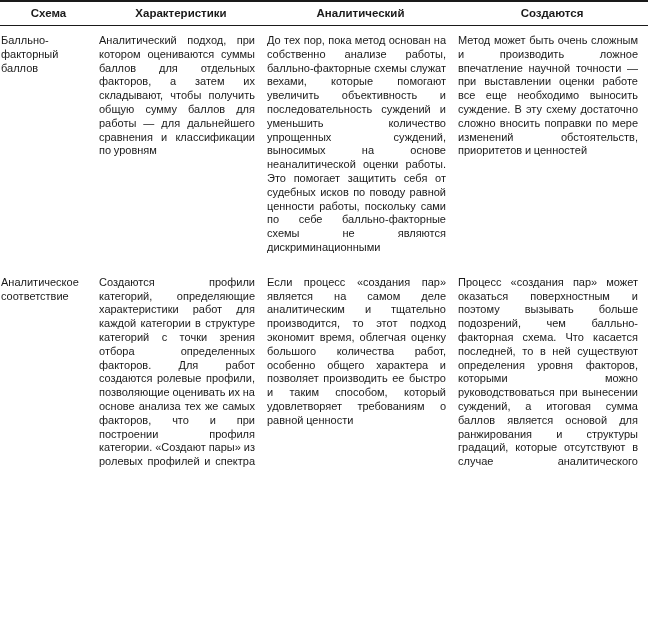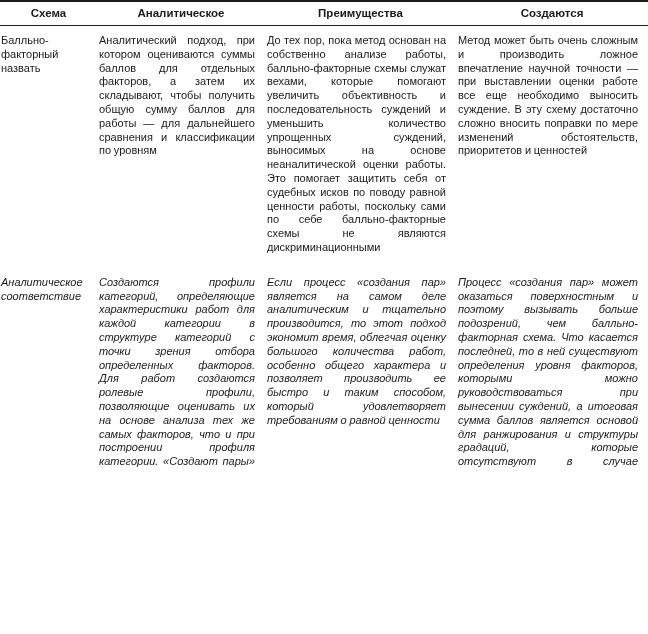--- a/index.html
+++ b/index.html
@@ -43,45 +43,44 @@
     word-spacing: -0.3px;
   }
   table.scheme-table tbody td.col-scheme {
     text-align: left;
     padding-left: 1px;
     padding-right: 6px;
     hyphens: manual;
   }
   table.scheme-table tbody tr.row-gap td {
     padding-top: 12px;
-    font-style: italic;
   }
 </style>
 </head>
 <body>
 
 <div class="page">
   <table class="scheme-table">
     <colgroup>
       <col style="width:97px">
       <col style="width:168px">
       <col style="width:191px">
       <col style="width:192px">
     </colgroup>
     <thead>
       <tr>
         <th>Схема</th>
-        <th>Аналитическое</th>
-        <th>Преимущества</th>
+        <th>Характеристики</th>
+        <th>Аналитический</th>
         <th>Создаются</th>
       </tr>
     </thead>
     <tbody>
       <tr>
-        <td class="col-scheme">Балльно-факторный назвать</td>
+        <td class="col-scheme">Балльно-факторный баллов</td>
         <td>Аналитический подход, при котором оцениваются суммы баллов для отдельных факторов, а затем их складывают, чтобы получить общую сумму баллов для работы — для дальнейшего сравнения и классификации по уровням</td>
         <td>До тех пор, пока метод основан на собственно анализе работы, балльно-факторные схемы служат вехами, которые помогают увеличить объективность и последовательность суждений и уменьшить количество упрощенных суждений, выносимых на основе неаналитической оценки работы. Это помогает защитить себя от судебных исков по поводу равной ценности работы, поскольку сами по себе балльно-факторные схемы не являются дискриминационными</td>
         <td>Метод может быть очень сложным и производить ложное впечатление научной точности — при выставлении оценки работе все еще необходимо выносить суждение. В эту схему достаточно сложно вносить поправки по мере изменений обстоятельств, приоритетов и ценностей</td>
       </tr>
       <tr class="row-gap">
         <td class="col-scheme">Аналитическое соответствие</td>
         <td>Создаются профили категорий, определяющие характеристики работ для каждой категории в структуре категорий с точки зрения отбора определенных факторов. Для работ создаются ролевые профили, позволяющие оценивать их на основе анализа тех же самых факторов, что и при построении профиля категории. «Создают пары» из ролевых профилей и спектра профилей категорий для установления наилучшего соответствия</td>
         <td>Если процесс «создания пар» является на самом деле аналитическим и тщательно производится, то этот подход экономит время, облегчая оценку большого количества работ, особенно общего характера и позволяет производить ее быстро и таким способом, который удовлетворяет требованиям о равной ценности</td>
         <td>Процесс «создания пар» может оказаться поверхностным и поэтому вызывать больше подозрений, чем балльно-факторная схема. Что касается последней, то в ней существуют определения уровня факторов, которыми можно руководствоваться при вынесении суждений, а итоговая сумма баллов является основой для ранжирования и структуры градаций, которые отсутствуют в случае аналитического сопоставления. Хотя соответствие, задаваемое на этой основе, можно назвать аналитическим, доказать это на судебном процессе по поводу нарушения закона о равной ценности может быть сложно</td>
       </tr>

